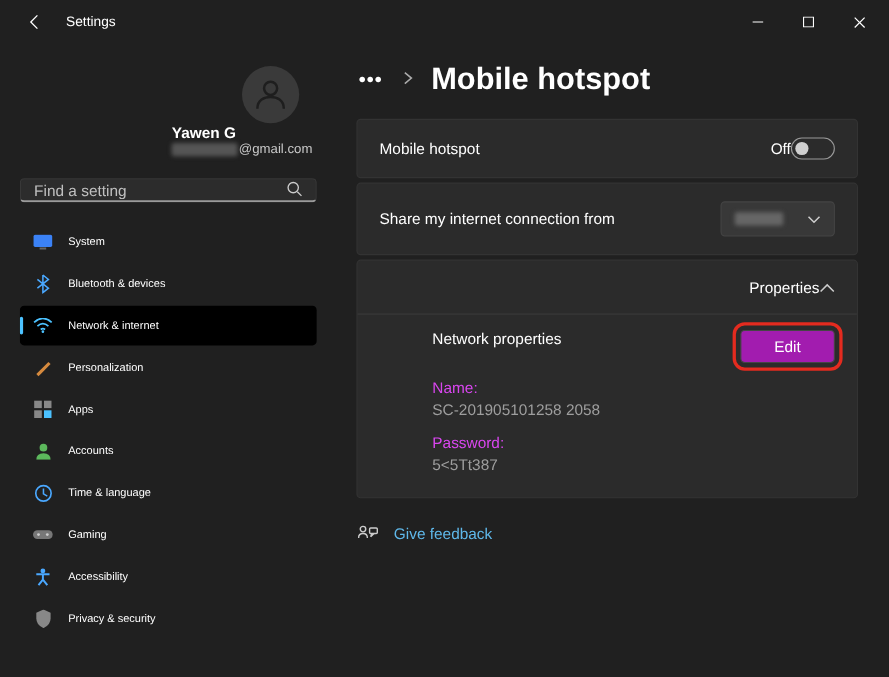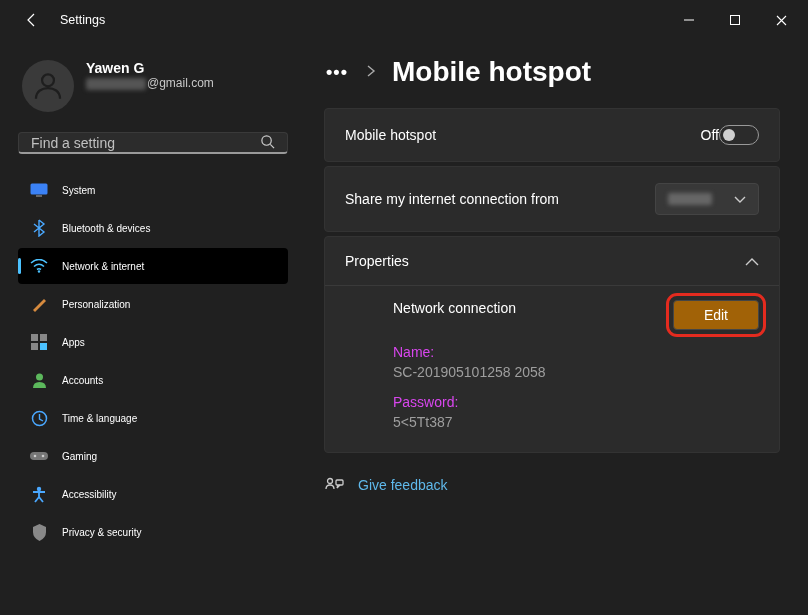--- a/index.html
+++ b/index.html
@@ -30,21 +30,21 @@
     .win-btn {
       width: 46px; height: 32px;
       display: flex; align-items: center; justify-content: center;
       cursor: pointer;
     }
 
     .app-body { display: flex; height: calc(100% - 40px); }
 
     .sidebar { width: 300px; padding: 8px 12px 0 18px; display: flex; flex-direction: column; }
 
-    .profile { display: flex; align-items: flex-start; padding: 12px 4px 16px 4px; }
+    .profile { display: flex; align-items: flex-end; padding: 12px 4px 16px 4px; flex-direction: column; }
     .avatar {
       width: 52px; height: 52px;
       border-radius: 50%;
       background: #3a3a3a;
       display: flex; align-items: center; justify-content: center;
       margin-right: 12px;
     }
     .profile-info .username { font-weight: 600; font-size: 14px; }
     .profile-info .email { font-size: 12px; color: #c8c8c8; }
     .email-blur {
@@ -135,28 +135,28 @@
       background: #383838;
       border: 1px solid #444;
       border-radius: 4px;
       display: flex; align-items: center; justify-content: space-between;
       padding: 0 12px; cursor: pointer;
     }
     .dropdown-blur {
       width:44px; height:12px; background:#666; filter:blur(2px); border-radius:2px;
     }
 
-    .exp-header { cursor: pointer; }
+    .exp-header { cursor: pointer; text-align: right; }
     .exp-body { padding: 14px 20px 22px 68px; font-size: 14px; }
 
     .prop-row { display:flex; align-items:flex-start; }
     .prop-row-label { flex:1; }
     .edit-btn {
       padding: 6px 30px;
-      background: #a16207;
+      background: #a21caf;
       border: 1px solid #454545;
       border-radius: 4px;
       font-size: 14px; color: #fff;
       cursor: pointer;
       outline: 3px solid #e42b1f;
       outline-offset: 4px;
     }
     .kv { margin-top: 14px; }
     .kv-label { color: #d946ef; font-size: 14px; }
     .kv-value { color: #9e9e9e; font-size: 14px; margin-top: 4px; }
@@ -359,21 +359,21 @@
         <div class="row-label">Properties</div>
         <span>
           <svg width="14" height="9">
               <path d="M1 8 L7 2 L13 8" stroke="#ccc" stroke-width="1.4" fill="none"></path>
             </svg>
         </span>
       </div>
       <div style="border-top:1px solid #3a3a3a;"></div>
       <div class="exp-body">
         <div class="prop-row">
-          <div class="prop-row-label">Network connection</div>
+          <div class="prop-row-label">Network properties</div>
           <button class="edit-btn">Edit</button>
         </div>
         <div class="kv">
           <div class="kv-label">Name:</div>
           <div class="kv-value">SC-201905101258 2058</div>
         </div>
         <div class="kv">
           <div class="kv-label">Password:</div>
           <div class="kv-value">5&lt;5Tt387</div>
         </div>

